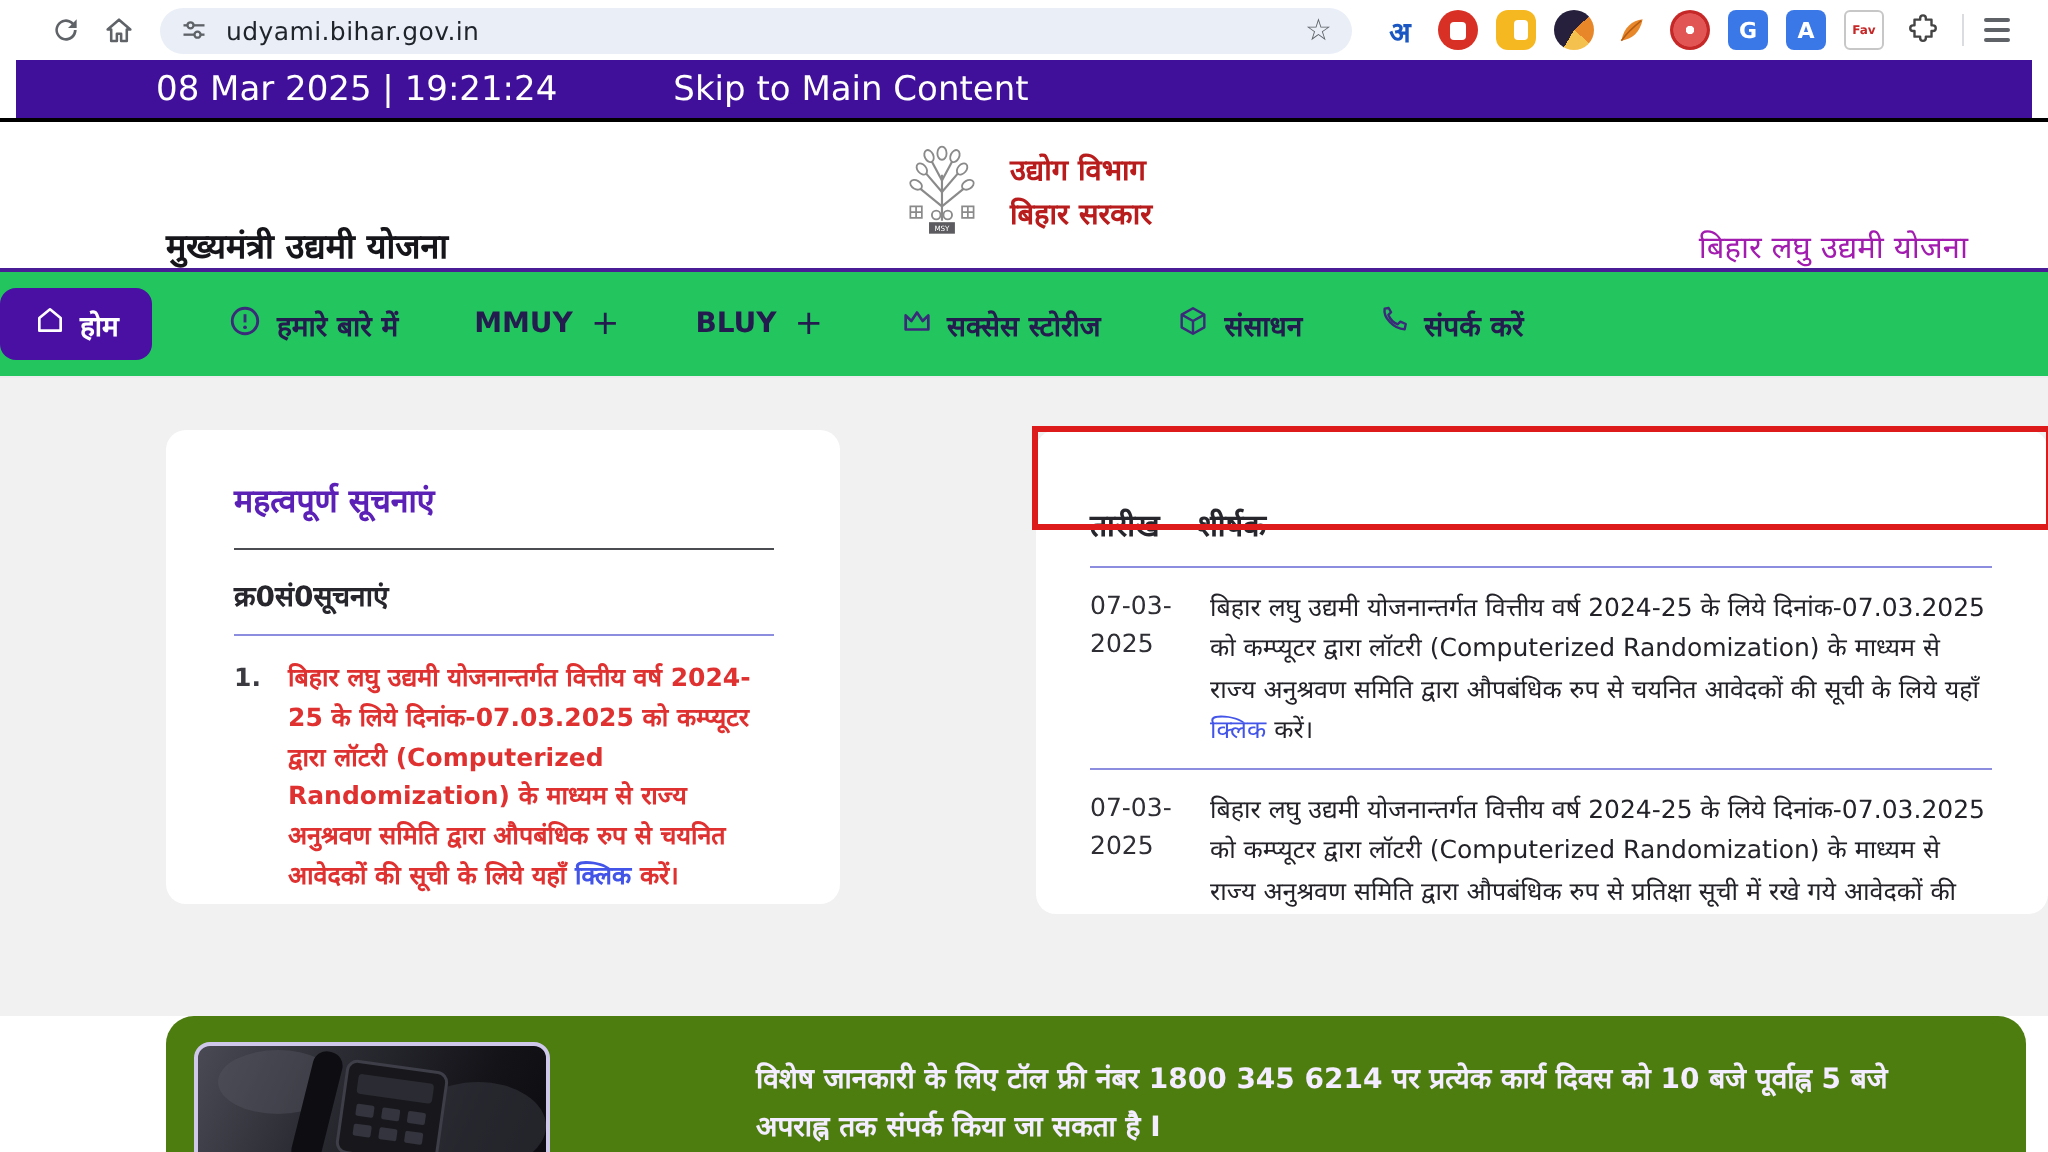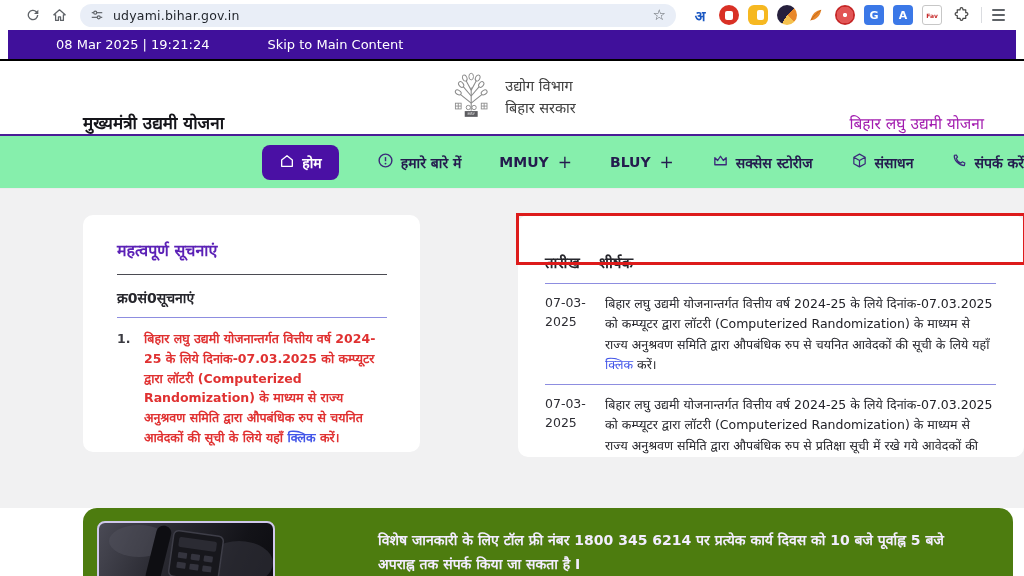--- a/index.html
+++ b/index.html
@@ -28,35 +28,35 @@
   .ext-mandala { background:radial-gradient(circle,#ffffff 0 14%,#e25555 16% 58%,#c62828 60% 100%); }
   .ext-translate,.ext-dict { background:#3b78e7; border-radius:4px; color:#fff; font-size:11px; font-weight:bold; }
   .ext-fav { background:#fff; border:1px solid #c7c7c7; border-radius:3px; color:#c62828;
              font-size:6px; font-weight:bold; }
   .chrome-sep { width:1px; height:16px; background:#dadce0; margin-left:10px; }
   .menu-lines { margin-left:10px; display:flex; flex-direction:column; gap:3px; }
   .menu-lines i { display:block; width:13px; height:2px; background:#5f6368; border-radius:1px; }
 
   
   .topbar { height:29px; margin:0 8px; background:#40109b; display:flex; align-items:center;
-            color:#fff; font-size:13px; padding-left:48px; }
+            color:#fff; font-size:17px; padding-left:70px; }
   .topbar .skip { margin-left:58px; cursor:pointer; }
 
   
   .site-header { height:77px; background:#fff; border-top:2px solid #000000; border-bottom:2px solid #4a1d96;
                  position:relative; display:flex; align-items:flex-end; }
   .brand-left { margin-left:83px; font-size:17px; font-weight:bold; color:#15151a; }
   .brand-center { position:absolute; left:50%; top:50%; transform:translate(-50%,-50%);
                   display:flex; align-items:center; gap:11px; }
-  .dept { font-size:14.5px; font-weight:normal; color:#404040; line-height:1.45; }
+  .dept { font-size:14.5px; font-weight:bold; color:#b91c1c; line-height:1.45; }
   .brand-right { margin-left:auto; margin-right:40px; font-size:15.5px; font-weight:normal; color:#a21caf; }
 
   
-  .nav { height:53px; background:#86efac; display:flex; align-items:center; 
-         gap:38px; border-bottom:1px solid #ececee;justify-content:flex-end; }
+  .nav { height:53px; background:#22c55e; display:flex; align-items:center; 
+         gap:38px; border-bottom:1px solid #ececee; }
   .nav-item { display:flex; align-items:center; gap:7px; font-size:14px; font-weight:bold;
               color:#241b4e; cursor:pointer; white-space:nowrap; }
   .nav-item .plus { font-size:17px; font-weight:normal; margin-left:2px; color:#241b4e; }
   .nav-home { background:#4a10a4; color:#fff; border-radius:8px; padding:8px 17px; }
   .login-btn { margin-left:auto; margin-right:44px; background:#4a10a4; color:#fff; border:none;
                border-radius:6px; padding:8px 13px; font-size:13px; font-weight:bold; cursor:pointer;
                font-family:inherit; }
 
   
   .content { height:319px; background:#f1f1f2; display:flex; padding:26px 0 0 83px; gap:40px;justify-content:space-between; }

